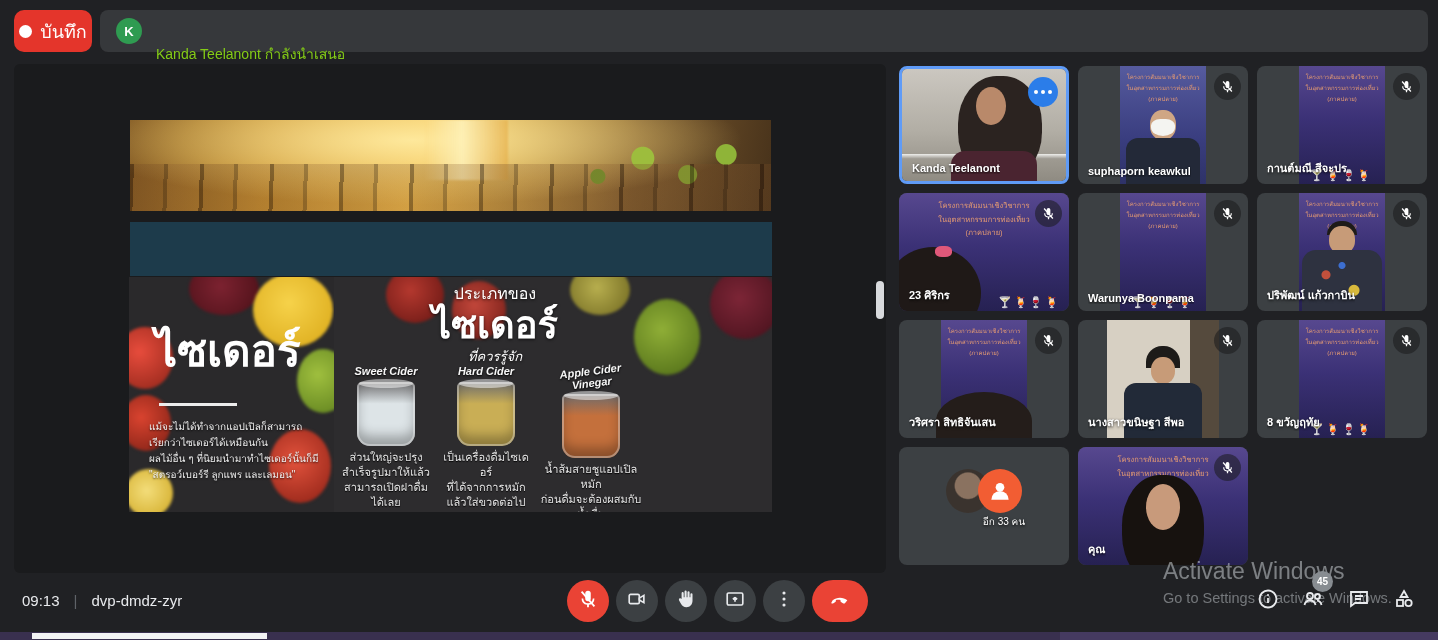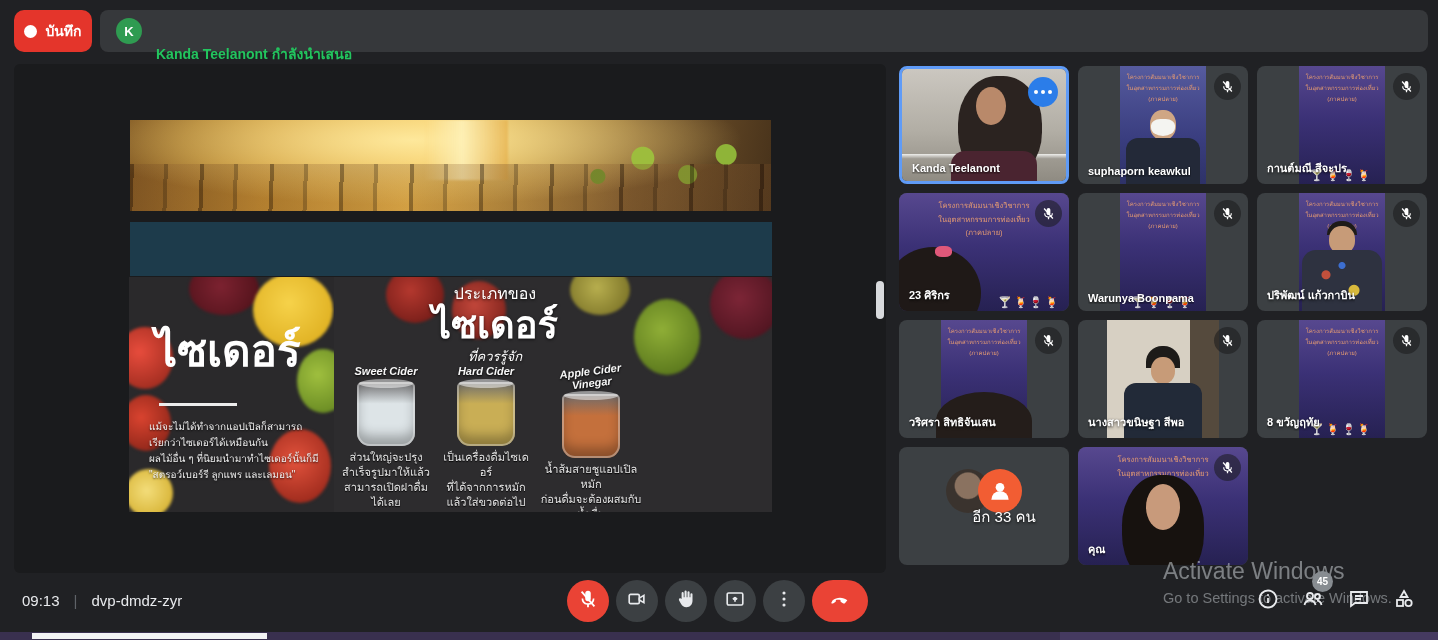--- a/index.html
+++ b/index.html
@@ -3,26 +3,26 @@
 <meta charset="utf-8">
 <style>
   html,body{margin:0;padding:0;background:#000;}
   .app{position:relative;width:1438px;height:640px;background:#202124;overflow:hidden;
        font-family:"Liberation Sans",sans-serif;color:#e8eaed;}
 
   
   .record-pill{position:absolute;left:14px;top:10px;width:78px;height:42px;background:#e4352b;
     border-radius:10px;display:flex;align-items:center;justify-content:center;gap:8px;cursor:pointer;}
   .rec-dot{width:13px;height:13px;border-radius:50%;background:#fff;}
-  .record-pill .lbl{font-size:14px;font-weight:700;color:#fff;}
+  .record-pill .lbl{font-size:18px;font-weight:400;color:#fff;}
   .presenting-bar{position:absolute;left:100px;top:10px;width:1328px;height:42px;background:#36383b;
     border-radius:8px;display:flex;align-items:center;gap:14px;padding-left:16px;box-sizing:border-box;}
   .avatar-k{width:26px;height:26px;border-radius:50%;background:#2f9b51;color:#fff;font-size:13px;
     font-weight:700;display:flex;align-items:center;justify-content:center;}
-  .presenting-text{font-size:14px;font-weight:700;color:#22c55e;margin-top:45px;}
+  .presenting-text{font-size:14px;font-weight:400;color:#84cc16;margin-top:45px;}
 
   
   .stage{position:absolute;left:14px;top:64px;width:872px;height:509px;background:#1a1b1d;border-radius:6px;}
   .band-beer{position:absolute;left:116px;top:56px;width:641px;height:91px;overflow:hidden;background:
     radial-gradient(circle at 80% 42%, #9dbd3d 0 11px, transparent 12px),
     radial-gradient(circle at 87% 60%, #7fa42f 0 9px, transparent 10px),
     radial-gradient(circle at 93% 38%, #8fb438 0 10px, transparent 11px),
     radial-gradient(circle at 73% 62%, #6f962b 0 7px, transparent 8px),
     radial-gradient(ellipse at 44% 22%, rgba(255,235,160,.95), rgba(255,225,130,.35) 45%, transparent 65%),
     linear-gradient(100deg,#7d5420 0%,#c08a2e 22%,#edb84a 45%,#c99c44 58%,#7b5a2e 78%,#46311a 100%);}
@@ -114,21 +114,21 @@
   
   .avatars{display:none;position:absolute;top:22px;left:0;right:0;justify-content:center;}
   .tile[data-type="overflow"] .avatars{display:flex;}
   .av-photo{width:44px;height:44px;border-radius:50%;margin-right:-12px;z-index:0;
     background:radial-gradient(circle at 50% 38%,#8a7260 0 36%,#3a332e 40%);}
   .av-orange{width:44px;height:44px;border-radius:50%;background:#f25d33;z-index:1;
     display:flex;align-items:center;justify-content:center;}
   .av-orange svg{width:26px;height:26px;}
   .name-label{position:absolute;left:10px;bottom:7px;max-width:86%;font-size:11px;font-weight:600;color:#fff;
     white-space:nowrap;overflow:hidden;text-overflow:ellipsis;text-shadow:0 1px 3px rgba(0,0,0,.9);z-index:4;}
-  .tile[data-type="overflow"] .name-label{left:0;right:0;bottom:36px;max-width:none;text-align:center;font-size:15px;font-weight:500;padding-left:40px;}
+  .tile[data-type="overflow"] .name-label{left:0;right:0;bottom:36px;max-width:none;text-align:center;font-size:10px;font-weight:500;padding-left:40px;}
   .mic-chip{position:absolute;top:7px;right:7px;width:27px;height:27px;border-radius:50%;
     background:rgba(25,26,28,.55);display:flex;align-items:center;justify-content:center;z-index:5;}
   .mic-chip svg{width:15px;height:15px;}
   .menu-chip{position:absolute;top:8px;right:8px;width:30px;height:30px;border-radius:50%;background:#2b7de9;
     display:flex;align-items:center;justify-content:center;gap:3px;z-index:5;cursor:pointer;}
   .menu-chip span{width:4px;height:4px;border-radius:50%;background:#fff;}
 
   
   .watermark{position:absolute;left:1163px;top:558px;z-index:2;pointer-events:none;}
   .wm1{font-size:23px;color:rgba(200,205,210,.55);}

